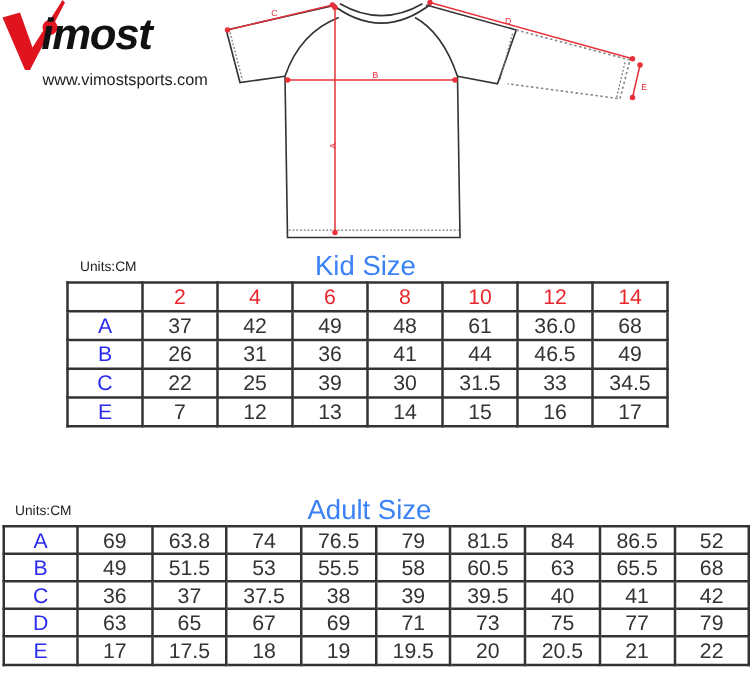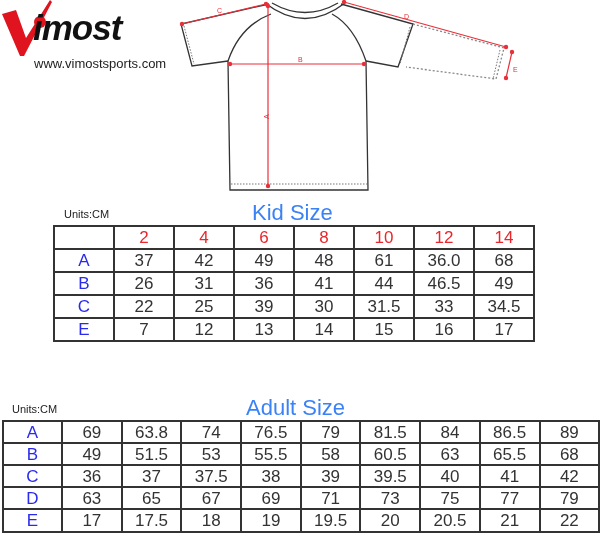--- a/index.html
+++ b/index.html
@@ -160,21 +160,21 @@
   <tr style="height:22px">
     <td class="rowlbl">A</td>
     <td>69</td>
     <td>63.8</td>
     <td>74</td>
     <td>76.5</td>
     <td>79</td>
     <td>81.5</td>
     <td>84</td>
     <td>86.5</td>
-    <td>89</td>
+    <td>52</td>
   </tr>
   <tr style="height:22px">
     <td class="rowlbl">B</td>
     <td>49</td>
     <td>51.5</td>
     <td>53</td>
     <td>55.5</td>
     <td>58</td>
     <td>60.5</td>
     <td>63</td>

